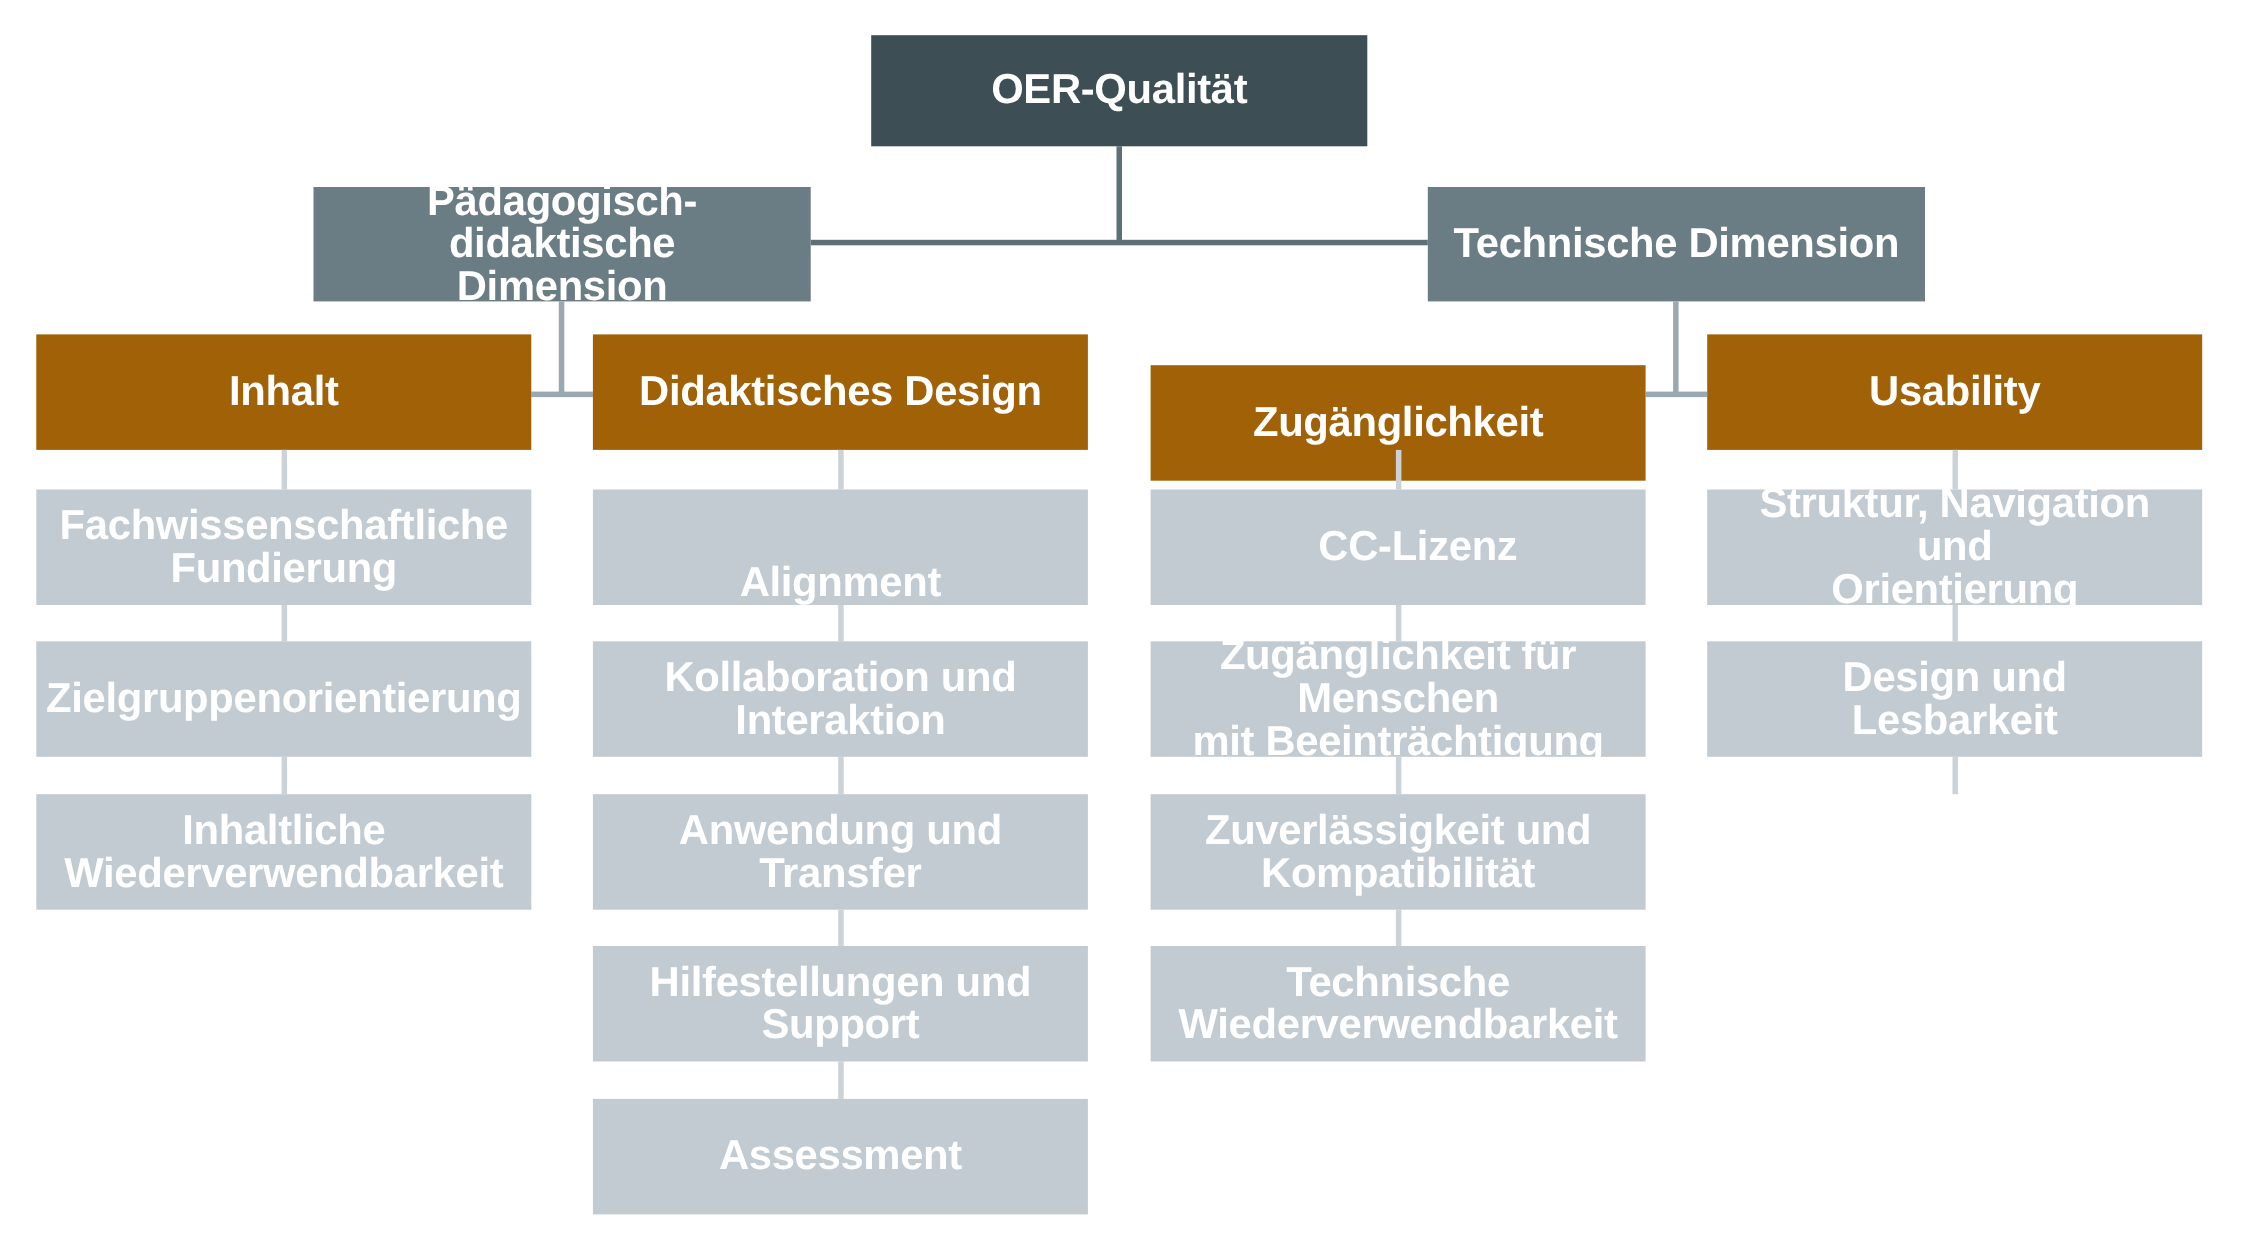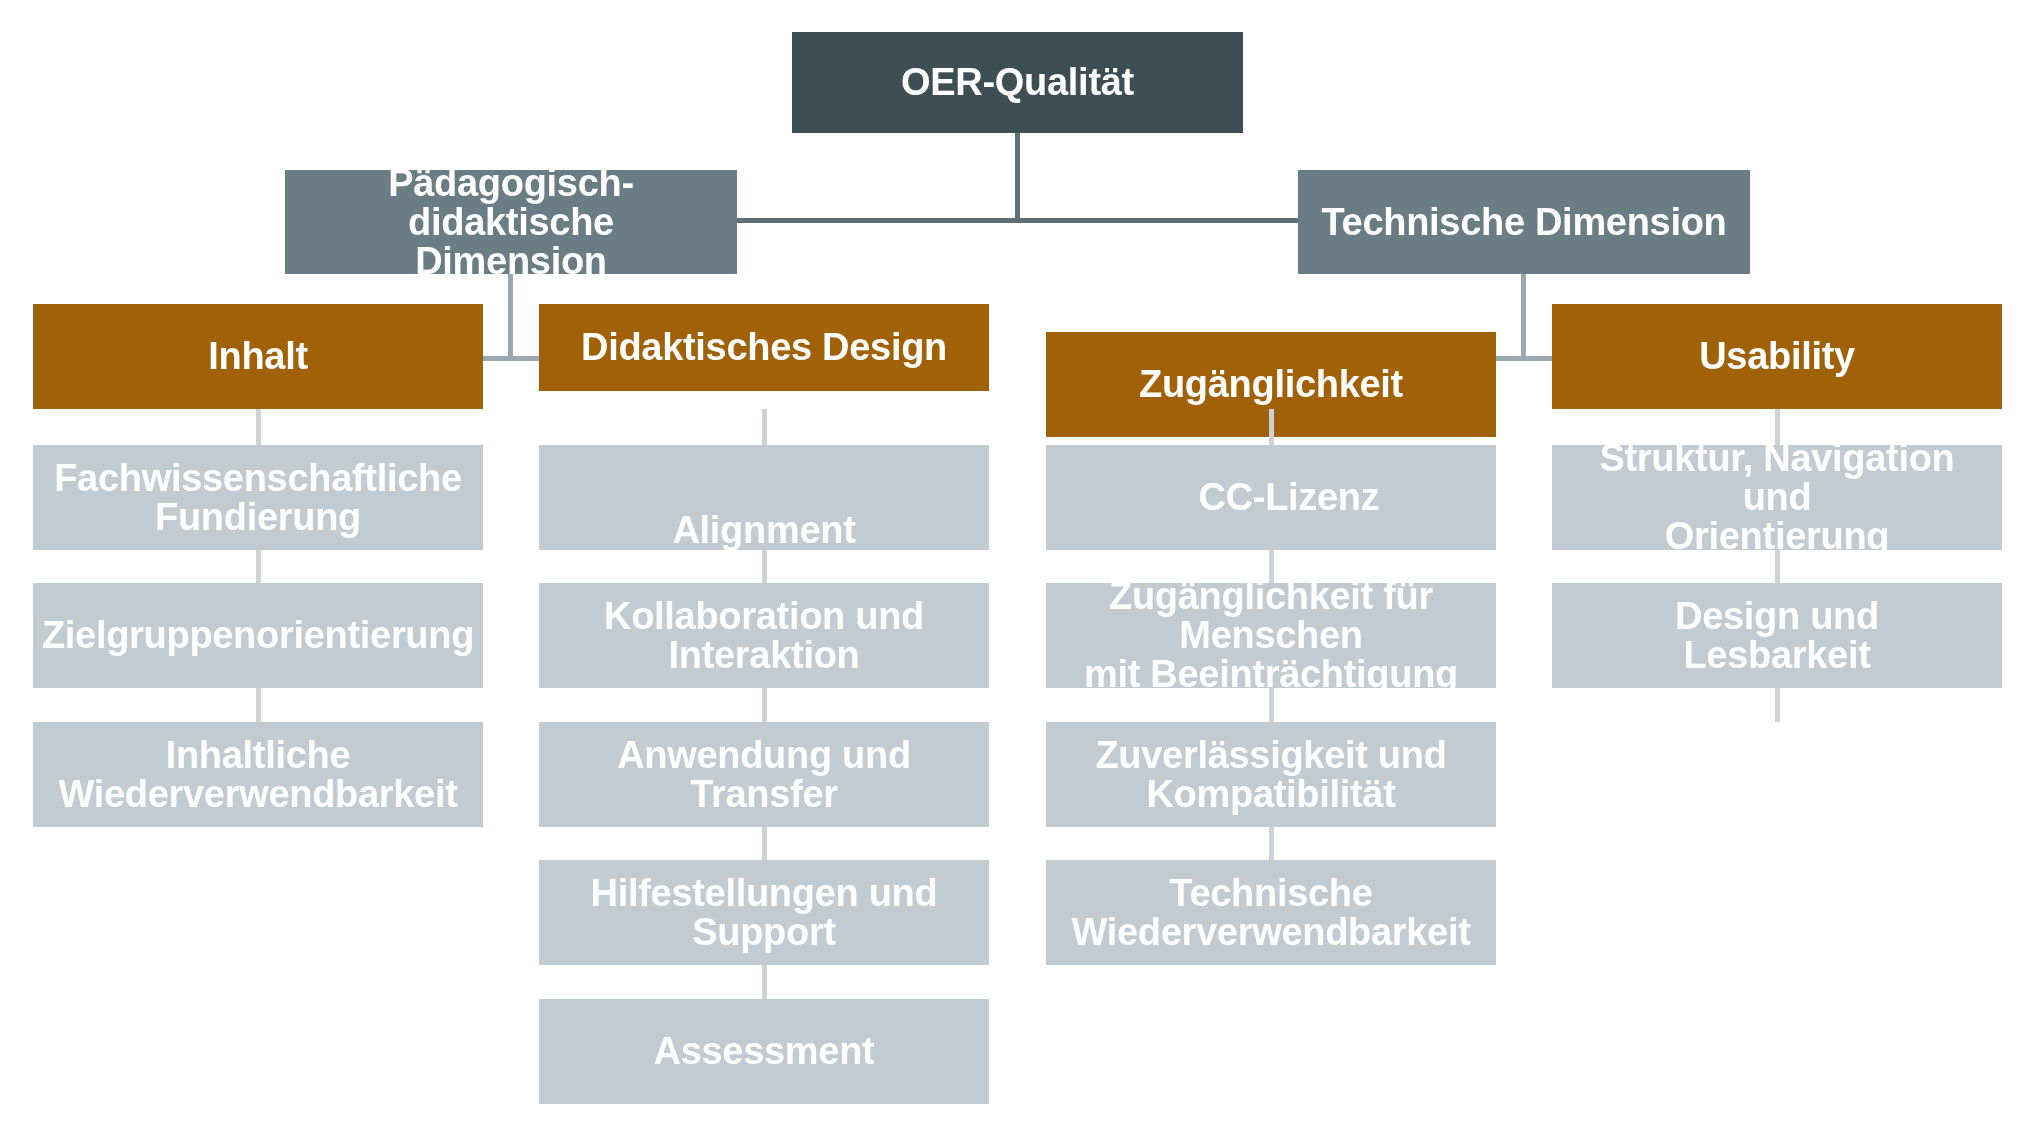--- a/index.html
+++ b/index.html
@@ -65,21 +65,21 @@
 
   <div class="conn c-mid" style="left:508px; top:274px; width:5px; height:85px;"></div>
   <div class="conn c-mid" style="left:483px; top:356px; width:56px; height:5px;"></div>
 
   <div class="conn c-mid" style="left:1521px; top:274px; width:5px; height:85px;"></div>
   <div class="conn c-mid" style="left:1496px; top:356px; width:56px; height:5px;"></div>
 
   <div class="node level3" style="left:33px; top:304px; width:450px; height:105px;">
     <span class="label">Inhalt</span>
   </div>
-  <div class="node level3" style="left:539px; top:304px; width:450px; height:87px;">
+  <div class="node level3" style="left:539px; top:304px; width:450px; height:105px;">
     <span class="label">Didaktisches Design</span>
   </div>
   <div class="node level3" style="left:1046px; top:304px; width:450px; height:105px;margin-top:28px;">
     <span class="label">Zugänglichkeit</span>
   </div>
   <div class="node level3" style="left:1552px; top:304px; width:450px; height:105px;">
     <span class="label">Usability</span>
   </div>
 
   <div class="conn c-light" style="left:256px; top:409px; width:5px; height:36px;"></div>

